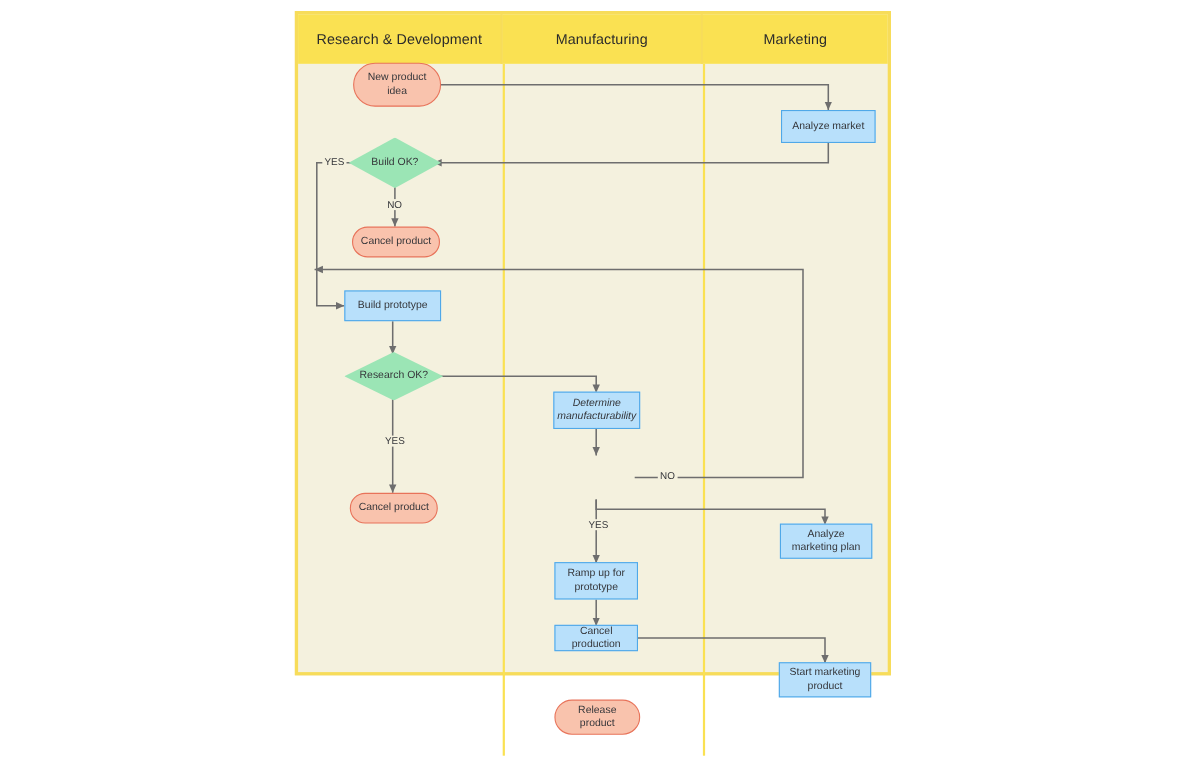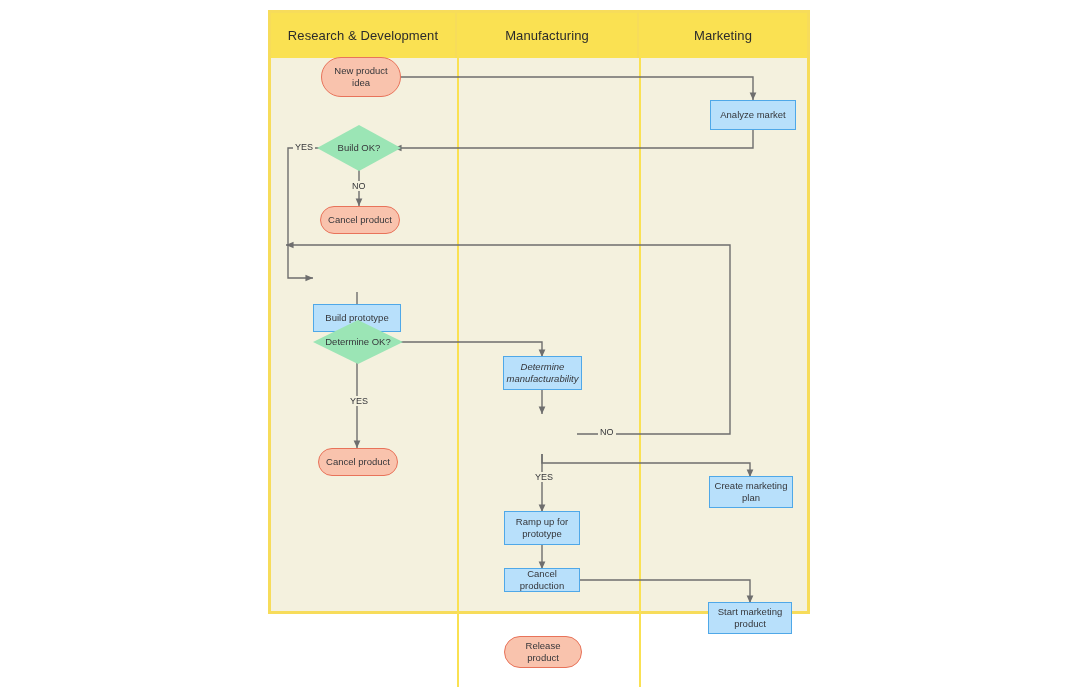--- a/index.html
+++ b/index.html
@@ -88,26 +88,26 @@
   </div>
 
   <div class="node n-dec" style="left:317px;top:125px;width:84px;height:46px;">
     <span>Build OK?</span>
   </div>
 
   <div class="node n-term" style="left:320px;top:206px;width:80px;height:28px;">
     <span>Cancel product</span>
   </div>
 
-  <div class="node n-proc" style="left:313px;top:264px;width:88px;height:28px;margin-top:40px;">
+  <div class="node n-proc" style="left:313px;top:264px;width:88px;height:28px;">
     <span>Build prototype</span>
   </div>
 
   <div class="node n-dec" style="left:313px;top:320px;width:90px;height:44px;">
-    <span>Determine OK?</span>
+    <span>Research OK?</span>
   </div>
 
   <div class="node n-term" style="left:318px;top:448px;width:80px;height:28px;">
     <span>Cancel product</span>
   </div>
 
   <div class="node n-proc" style="left:503px;top:356px;width:79px;height:34px;font-style:italic;">
     <span>Determine manufacturability</span>
   </div>
 
@@ -122,21 +122,21 @@
 
   <div class="node n-term" style="left:504px;top:636px;width:78px;height:32px;">
     <span>Release product</span>
   </div>
 
   <div class="node n-proc" style="left:710px;top:100px;width:86px;height:30px;">
     <span>Analyze market</span>
   </div>
 
   <div class="node n-proc" style="left:709px;top:476px;width:84px;height:32px;">
-    <span>Create marketing plan</span>
+    <span>Analyze marketing plan</span>
   </div>
 
   <div class="node n-proc" style="left:708px;top:602px;width:84px;height:32px;">
     <span>Start marketing product</span>
   </div>
 
   <div class="edge-lbl" style="left:293px;top:142px;">YES</div>
   <div class="edge-lbl" style="left:350px;top:181px;">NO</div>
   <div class="edge-lbl" style="left:348px;top:396px;">YES</div>
   <div class="edge-lbl" style="left:598px;top:427px;">NO</div>

